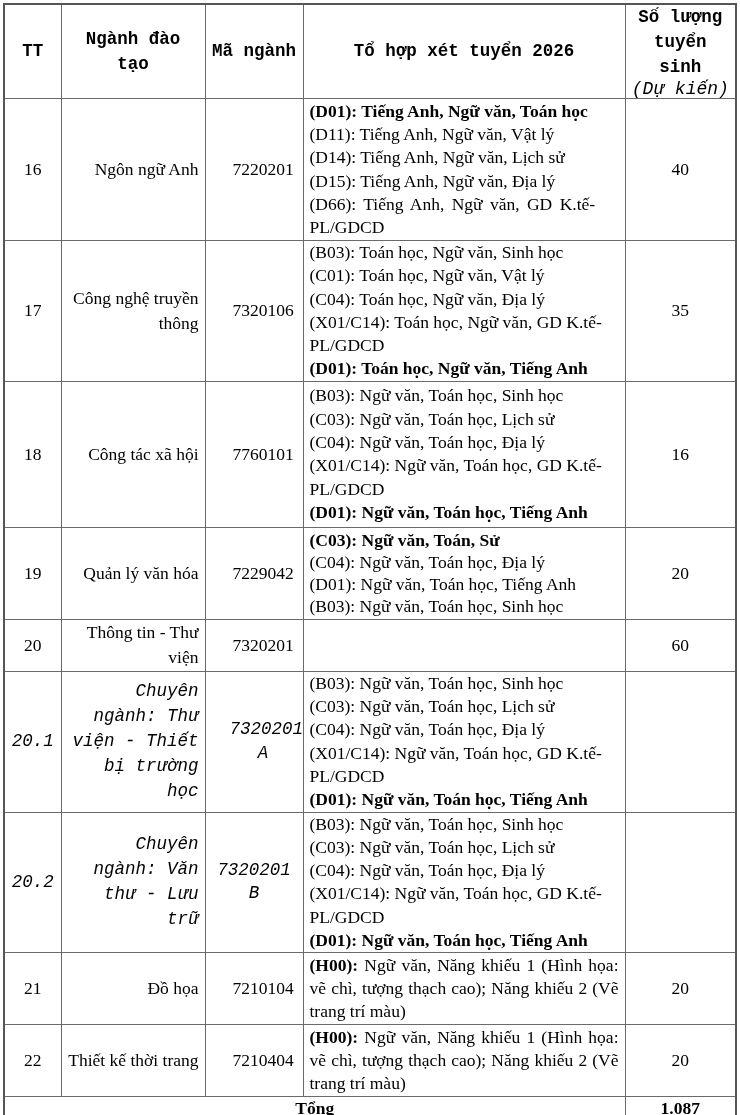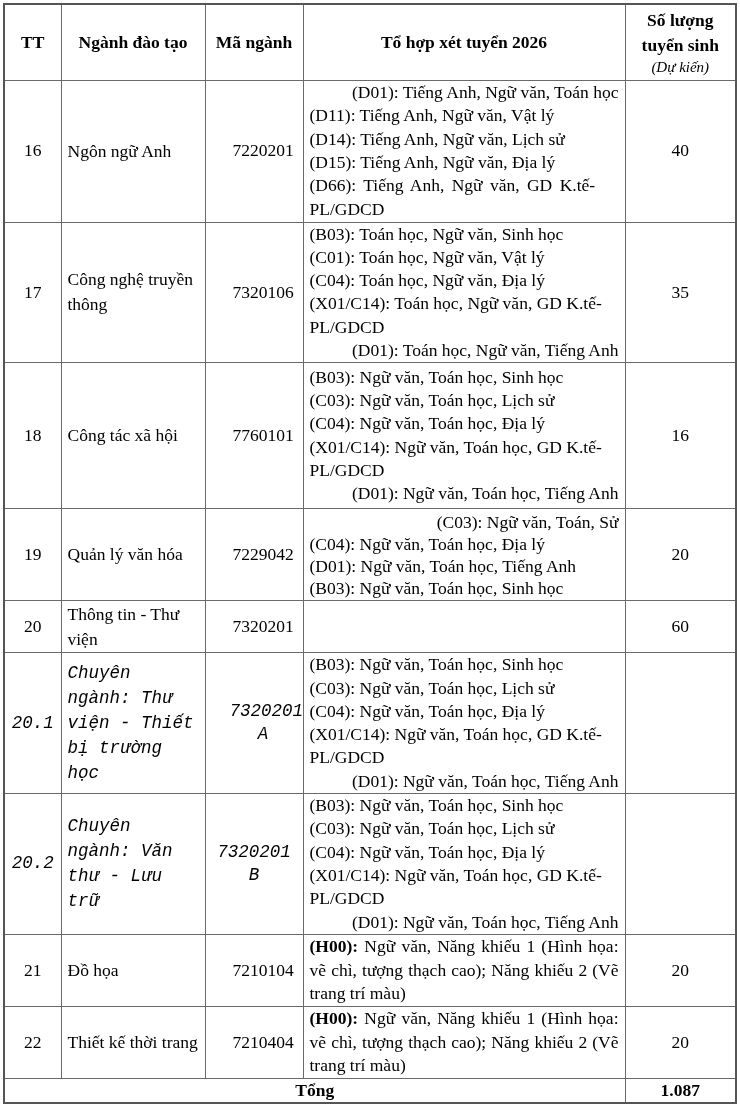--- a/index.html
+++ b/index.html
@@ -11,29 +11,29 @@
     table-layout: fixed;
     border: 2px solid #555;
     font-size: 17.5px;
   }
   td, th {
     border: 1px solid #6a6a6a;
     padding: 0 6px;
     vertical-align: middle;
     line-height: 23.3px;
   }
-  th { font-weight: bold; text-align: center; line-height: 25px; }
-  th .sub { font-weight: normal; font-style: italic; font-size: 15px; display: block; line-height: 18px; }
+  th { font-weight: bold; text-align: center; line-height: 25px; font-family: Liberation Mono, monospace; }
+  th .sub { font-weight: normal; font-style: italic; font-size: 18px; display: block; line-height: 18px; }
   .c-tt { text-align: center; }
   .c-code { text-align: center; padding-left: 24px; }
   .c-qty { text-align: center; }
-  .c-name { text-align: left; line-height: 25px; }
+  .c-name { text-align: right; line-height: 25px; }
   .italic { font-style: italic; font-family: Liberation Mono, monospace; }
   .combo-line { display: block; }
-  .combo-line.bold { font-weight: normal; text-align: right; }
+  .combo-line.bold { font-weight: bold; }
   .justify { text-align: justify; margin-left: 24px; }
   .total-label, .total-value { text-align: center; font-weight: bold; }
 </style>
 </head>
 <body>
 
 <table>
   <colgroup>
     <col style="width:57px">
     <col style="width:144px">

